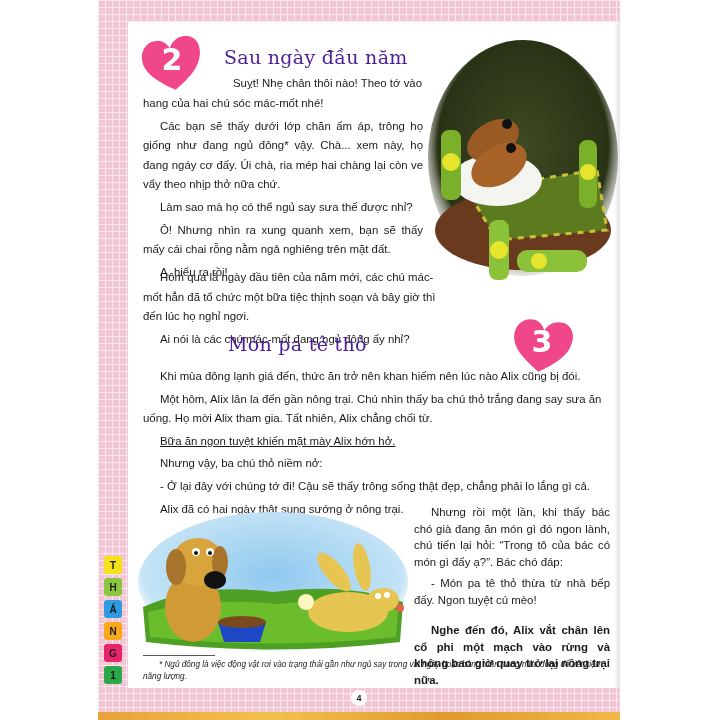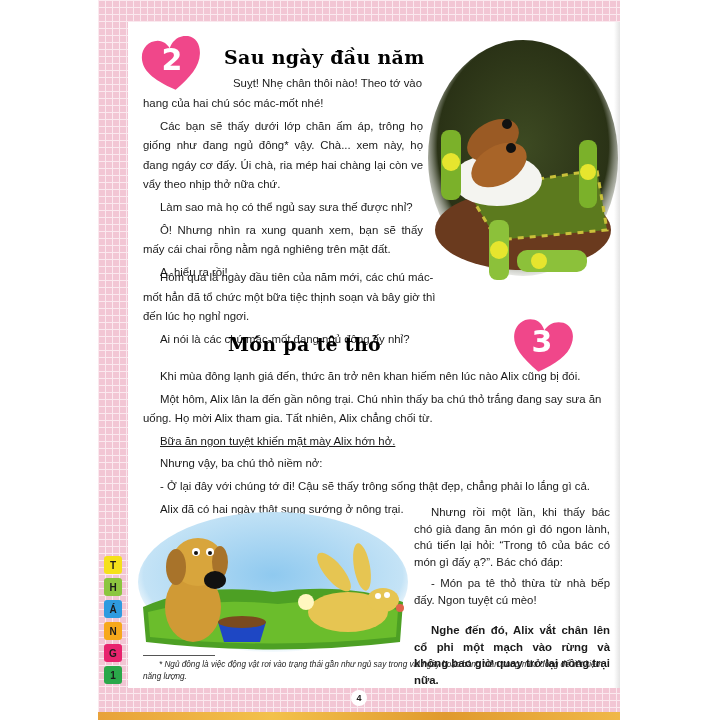--- a/index.html
+++ b/index.html
@@ -15,22 +15,22 @@
           background:linear-gradient(90deg,#e8a23a,#f3c14b,#e09a2e,#f0b848); }
   .card { position:absolute; left:128px; top:22px; width:492px; height:666px; background:#ffffff; }
   .card::after { content:""; position:absolute; right:0; top:0; width:6px; height:100%;
           background:linear-gradient(90deg,rgba(255,255,255,0),rgba(200,200,200,0.5)); }
 
   .heart { position:absolute; width:64px; height:56px; }
   .heart svg { width:100%; height:100%; display:block; }
   .heart .num { position:absolute; left:0; top:6px; width:100%; text-align:center;
           font-family:"DejaVu Sans", sans-serif; font-weight:bold; font-size:30px; color:#fff; }
 
-  .title { position:absolute; font-family:"DejaVu Serif", serif; font-weight:bold;
-          font-size:19px; color:#000000; letter-spacing:0.3px; }
+  .title { position:absolute; font-family:"DejaVu Serif", serif; font-weight:normal;
+          font-size:19px; color:#4c1d95; letter-spacing:0.3px; }
 
   .text { position:absolute; font-size:11.4px; line-height:19.6px; color:#1a1a1a; }
   .text p { margin:0; text-indent:17px; }
   .text p.noindent { text-indent:0; }
   .justify p { text-align:justify; }
 
   .illus-marmot { position:absolute; left:427px; top:40px; width:192px; height:240px; }
   .illus-dog { position:absolute; left:138px; top:512px; width:270px; height:140px; }
 
   .thang { position:absolute; left:104px; top:556px; width:20px; }

